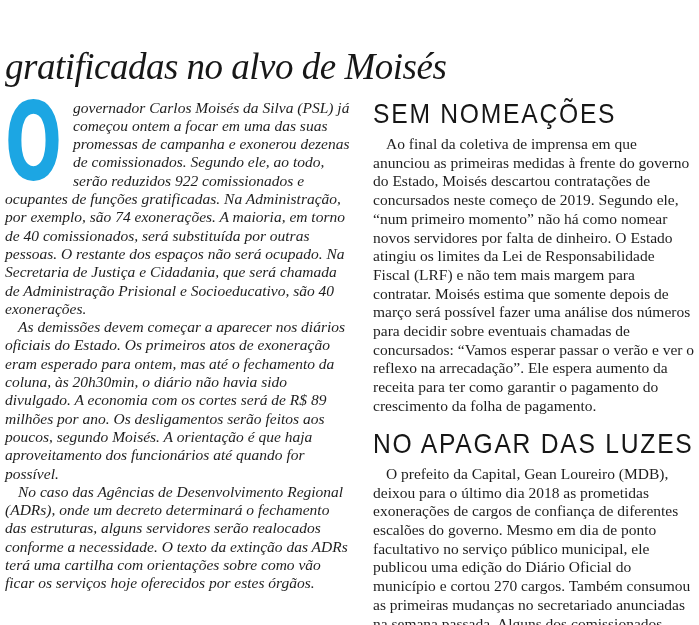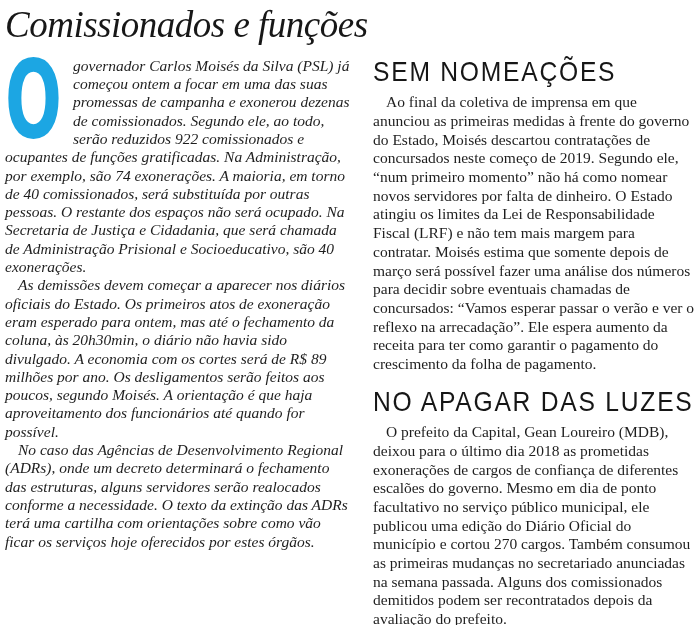--- a/index.html
+++ b/index.html
@@ -74,21 +74,22 @@
     transform-origin: 0 50%;
   }
   .section-heading.second { margin-top: 13px; }
 </style>
 </head>
 <body>
 
 <div class="page">
 
   <h1 class="headline">
-    <span>Comissionados e funções</span><br>
+    <br>
+    <span>gratificadas no alvo de Moisés</span>
   </h1>
 
   <div class="columns">
 
     <div class="col-left">
       <p class="lead-para">
         <span class="drop-cap" style="color: rgb(28, 166, 227);">O</span><span>governador Carlos Moisés da Silva (PSL) já começou ontem a focar em uma das suas promessas de campanha e exonerou dezenas de comissionados. Segundo ele, ao todo, serão reduzidos 922 comissionados e ocupantes de funções gratificadas. Na Administração, por exemplo, são 74 exonerações. A maioria, em torno de 40 comissionados, será substituída por outras pessoas. O restante dos espaços não será ocupado. Na Secretaria de Justiça e Cidadania, que será chamada de Administração Prisional e Socioeducativo, são 40 exonerações.</span>
       </p>
       <p class="indent">As demissões devem começar a aparecer nos diários oficiais do Estado. Os primeiros atos de exoneração eram esperado para ontem, mas até o fechamento da coluna, às 20h30min, o diário não havia sido divulgado. A economia com os cortes será de R$ 89 milhões por ano. Os desligamentos serão feitos aos poucos, segundo Moisés. A orientação é que haja aproveitamento dos funcionários até quando for possível.</p>
       <p class="indent">No caso das Agências de Desenvolvimento Regional (ADRs), onde um decreto determinará o fechamento das estruturas, alguns servidores serão realocados conforme a necessidade. O texto da extinção das ADRs terá uma cartilha com orientações sobre como vão ficar os serviços hoje oferecidos por estes órgãos.</p>

